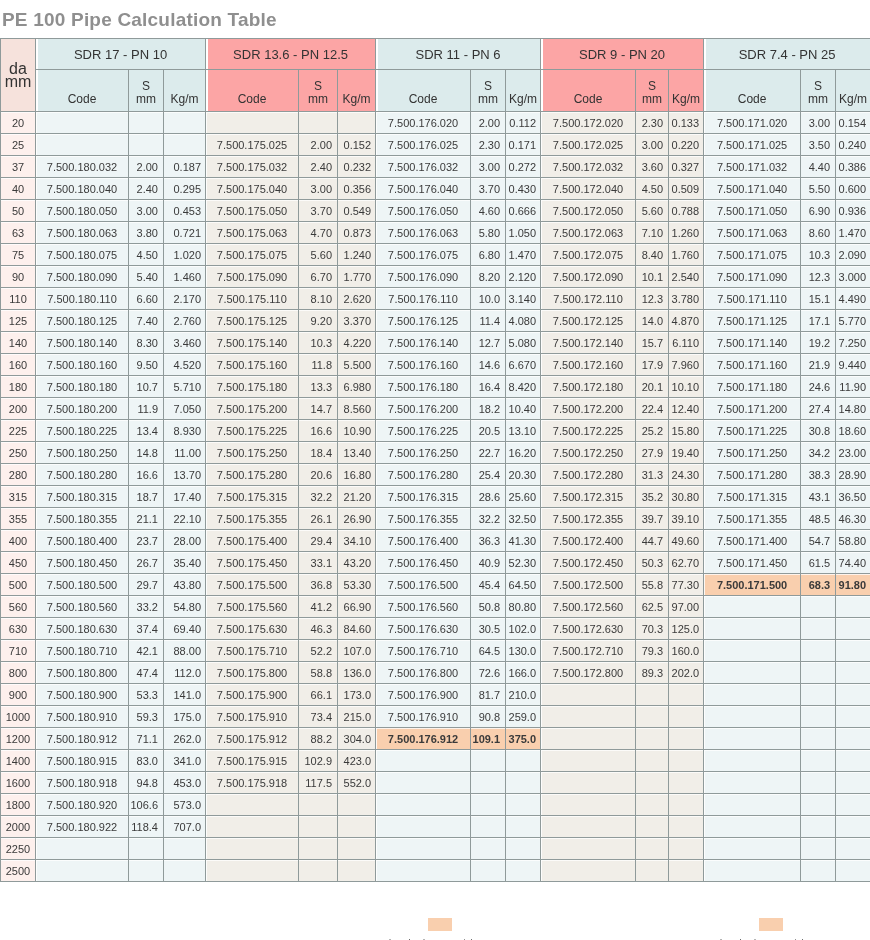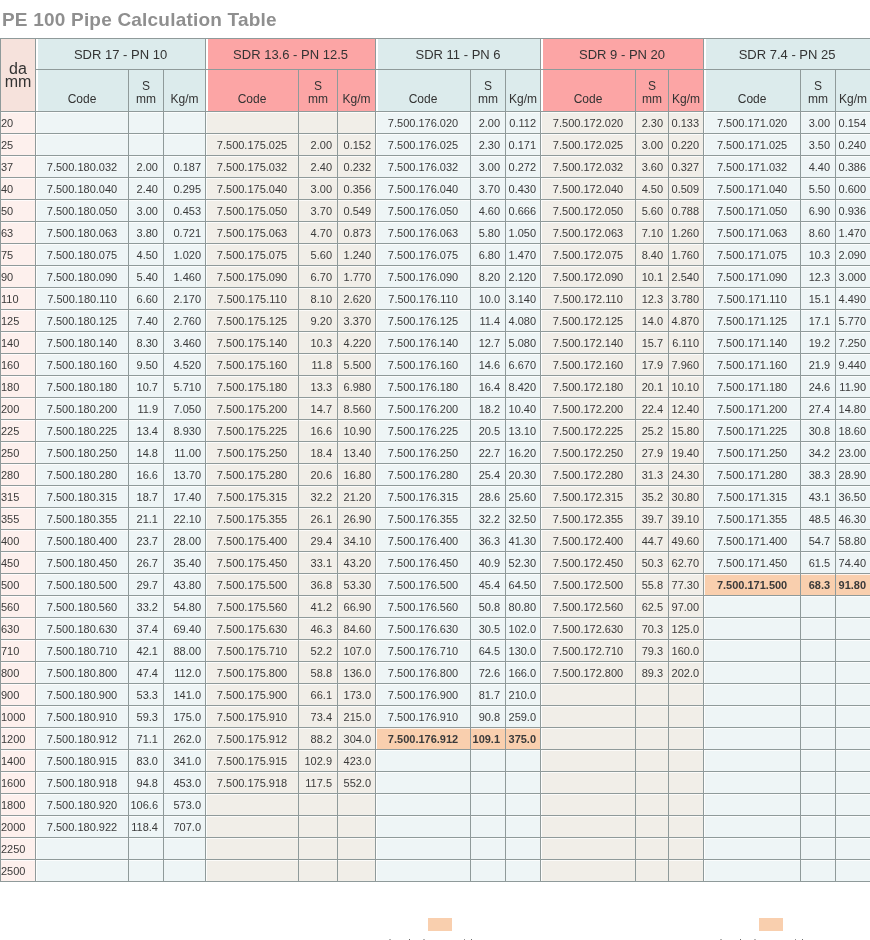--- a/index.html
+++ b/index.html
@@ -18,21 +18,21 @@
   th.dah{font-size:16px;line-height:13px;vertical-align:middle;text-align:center;}
   
   .c-pink-h{background:#f6e2dc;}
   .c-pink{background:#fdf0ed;}
   .c-blue-h{background:#dcebec;}
   .c-blue{background:#eef5f6;}
   .c-tan-h{background:#fca5a5;}
   .c-tan{background:#f1eee8;}
   .hl{background:#f9cfae !important;font-weight:bold;}
   
-  td.da{text-align:left;padding-right:0;font-size:11px;color:#3a3a3a;}
+  td.da{text-align:center;padding-right:0;font-size:11px;color:#3a3a3a;}
   td.code{text-align:center;}
   td.s{text-align:right;padding-right:5px;}
   td.kg{text-align:right;padding-right:4px;}
   
   .legend{position:absolute;font-size:9px;color:#4a4a4a;display:flex;align-items:center;gap:7px;flex-direction:column;}
   .legend .swatch{display:inline-block;width:24px;height:13px;background:#f9cfae;}
   .legend-1{left:372px;top:918px;}
   .legend-2{left:703px;top:918px;}
 </style>
 </head>

